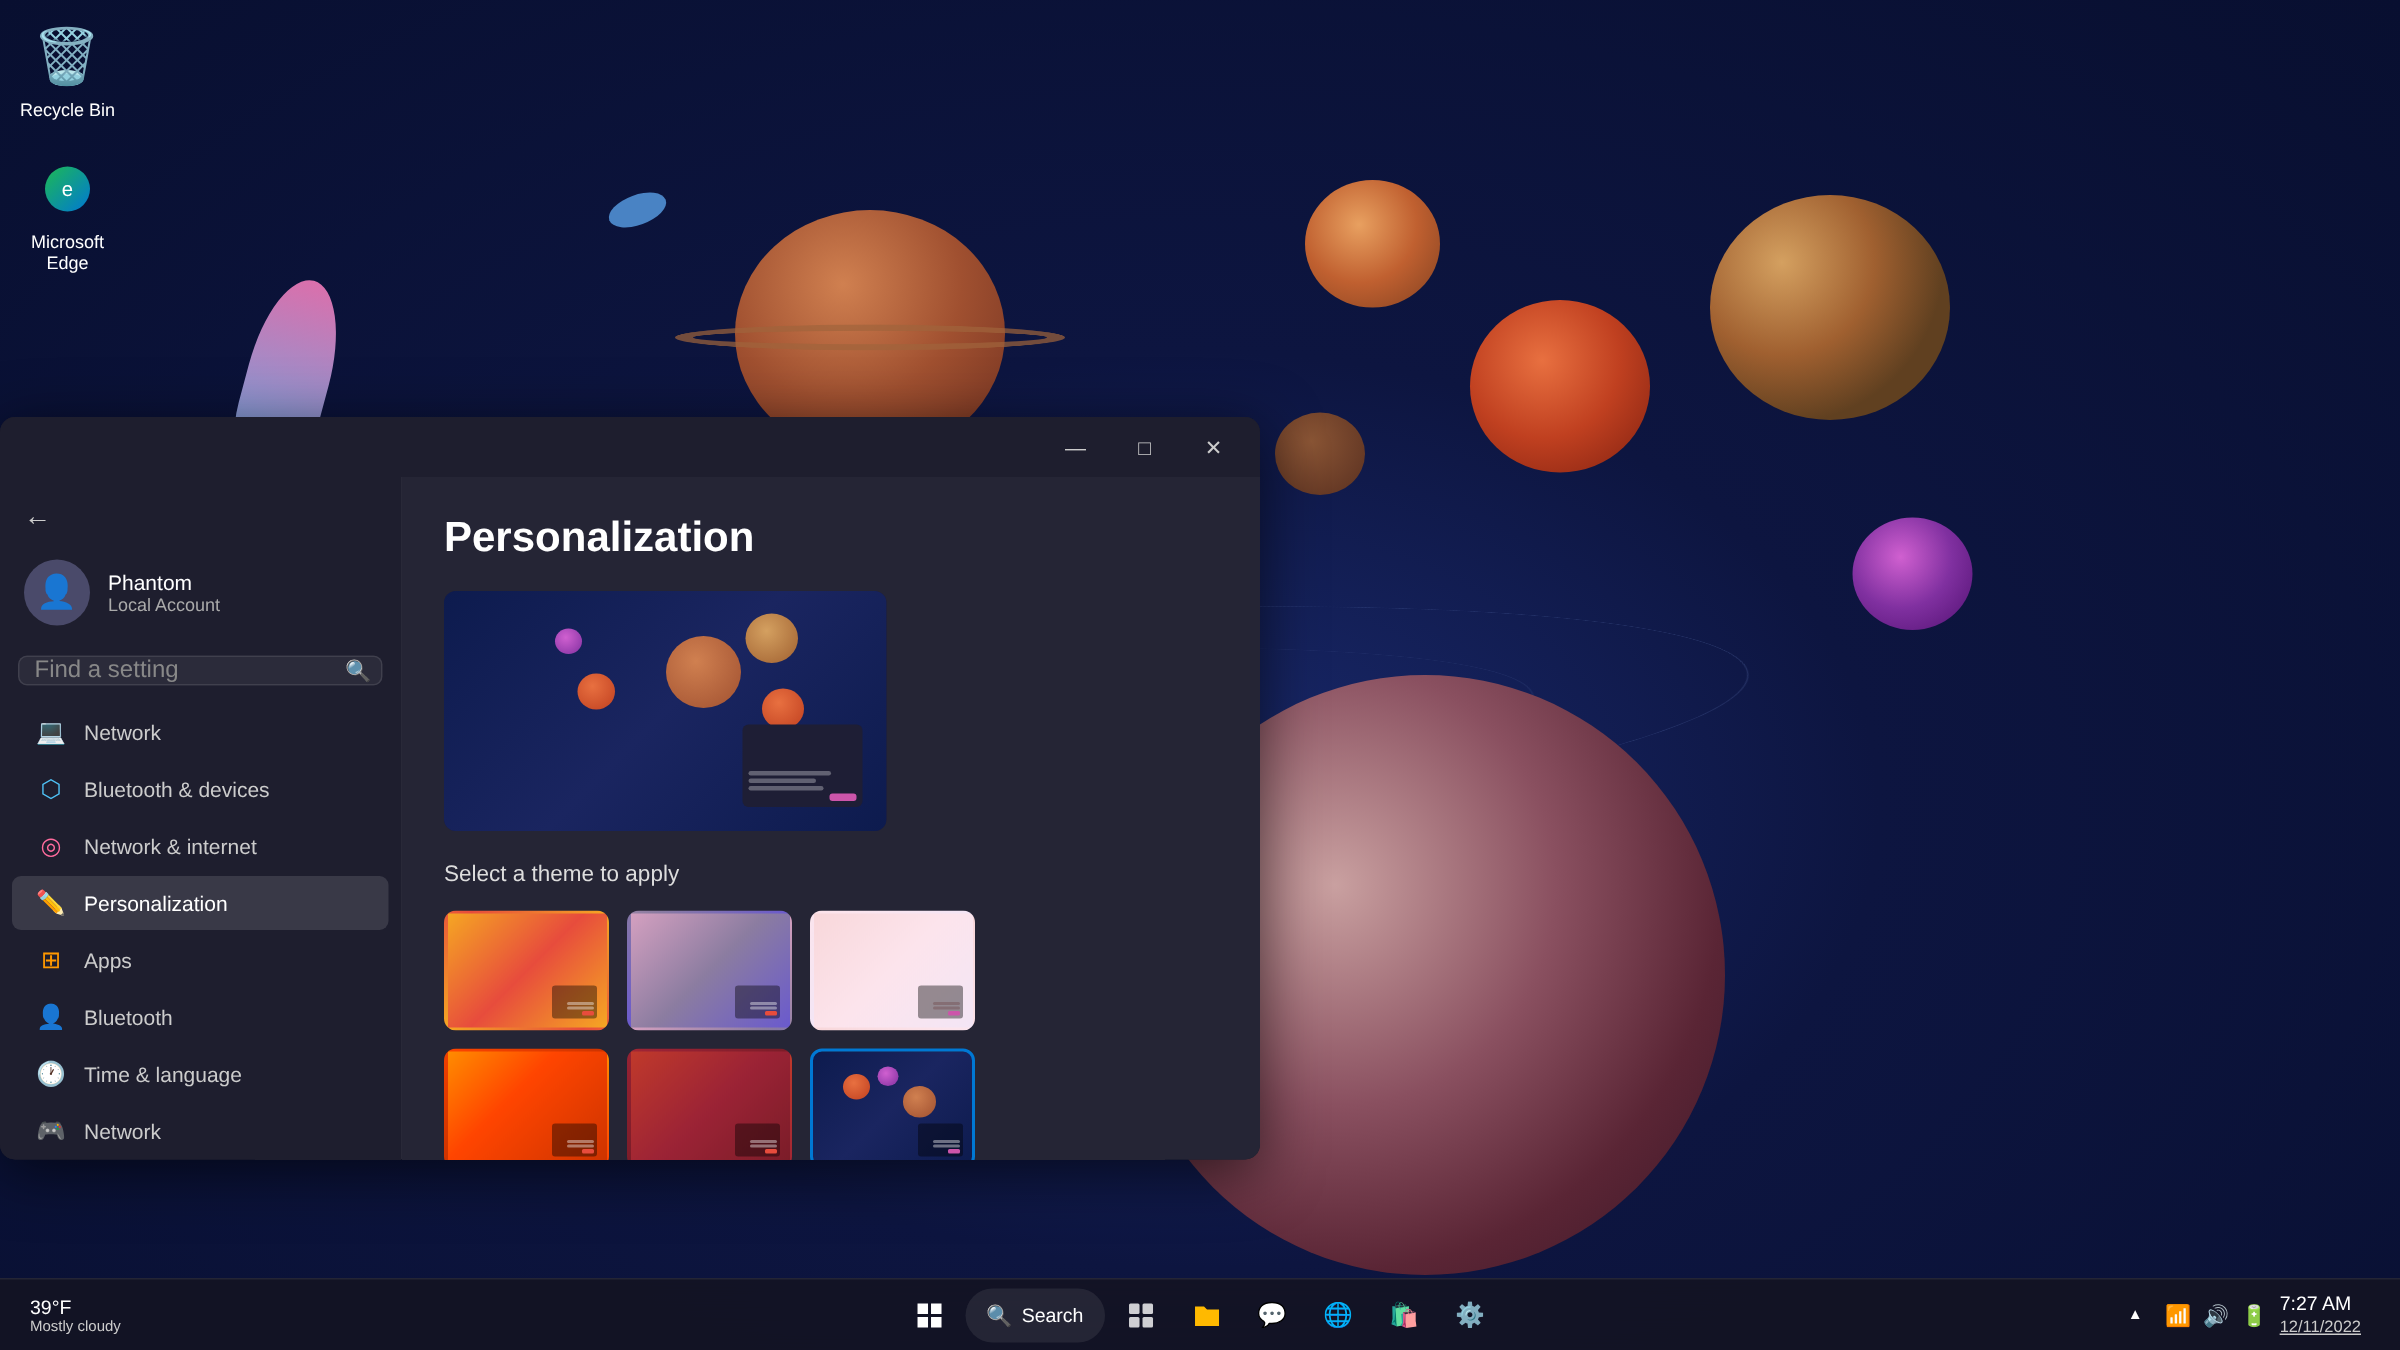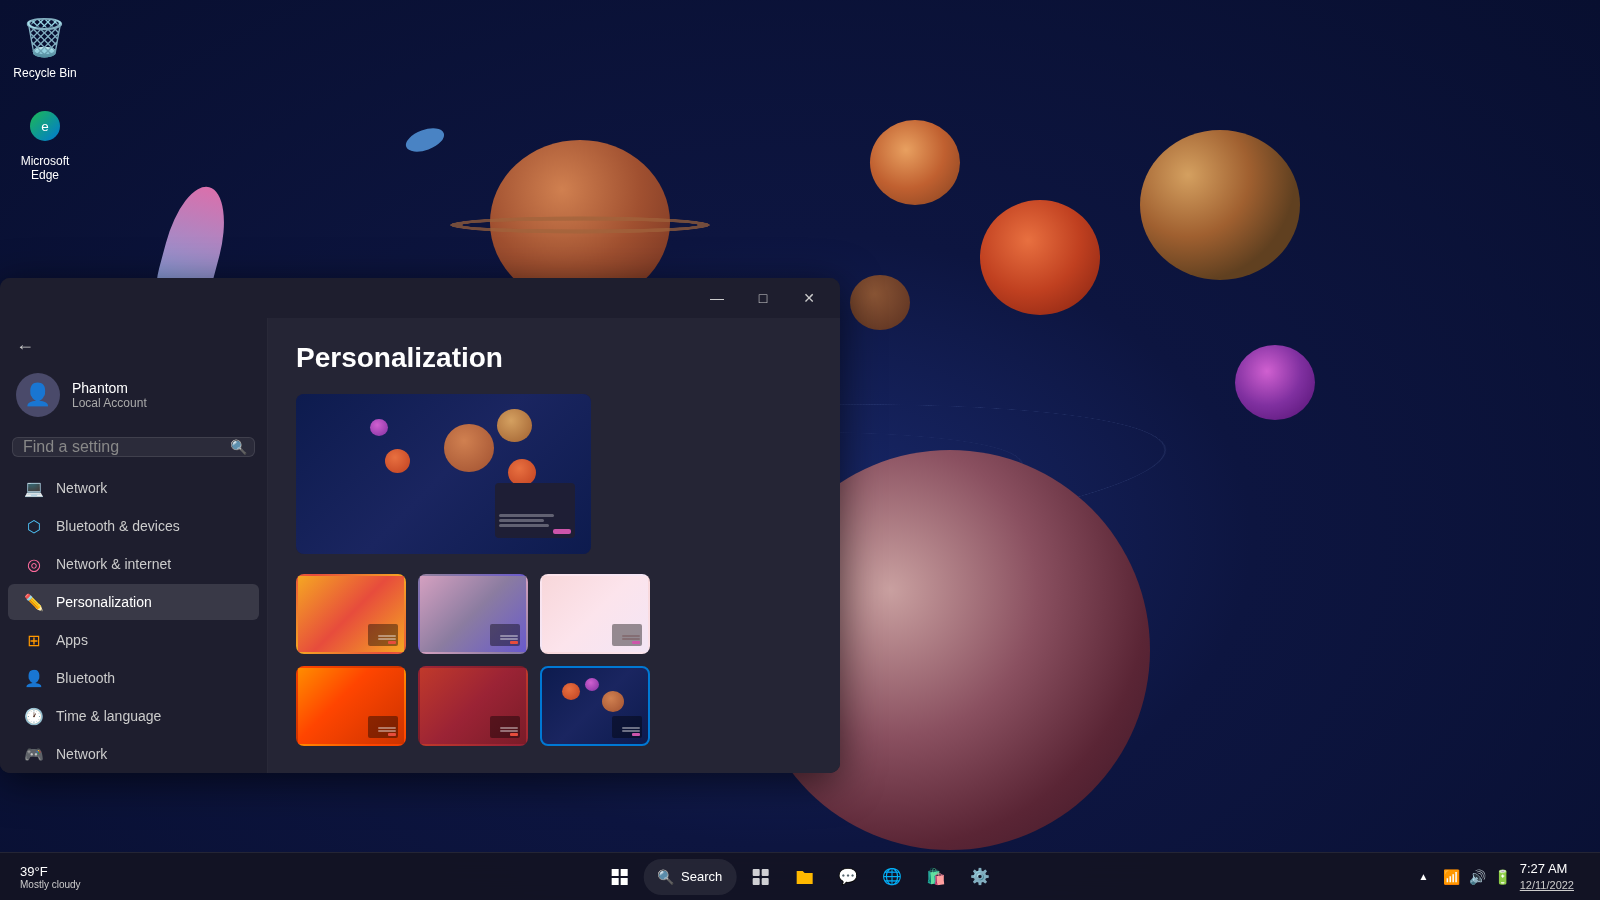--- a/index.html
+++ b/index.html
@@ -565,20 +565,21 @@
 
             <div class="preview-screen">
               <div class="preview-line" style="width:55px;"></div>
               <div class="preview-line" style="width:45px;"></div>
               <div class="preview-line" style="width:50px;"></div>
               <div class="preview-btn"></div>
             </div>
           </div>
         </div>
 
+        <div id="select-theme-label">Select a theme to apply</div>
 
         <div id="theme-grid">
 
           <div class="theme-card theme-1">
             <div class="theme-mini-screen">
               <div class="theme-mini-line"></div>
               <div class="theme-mini-line"></div>
               <div class="theme-mini-btn-red"></div>
             </div>
           </div>

